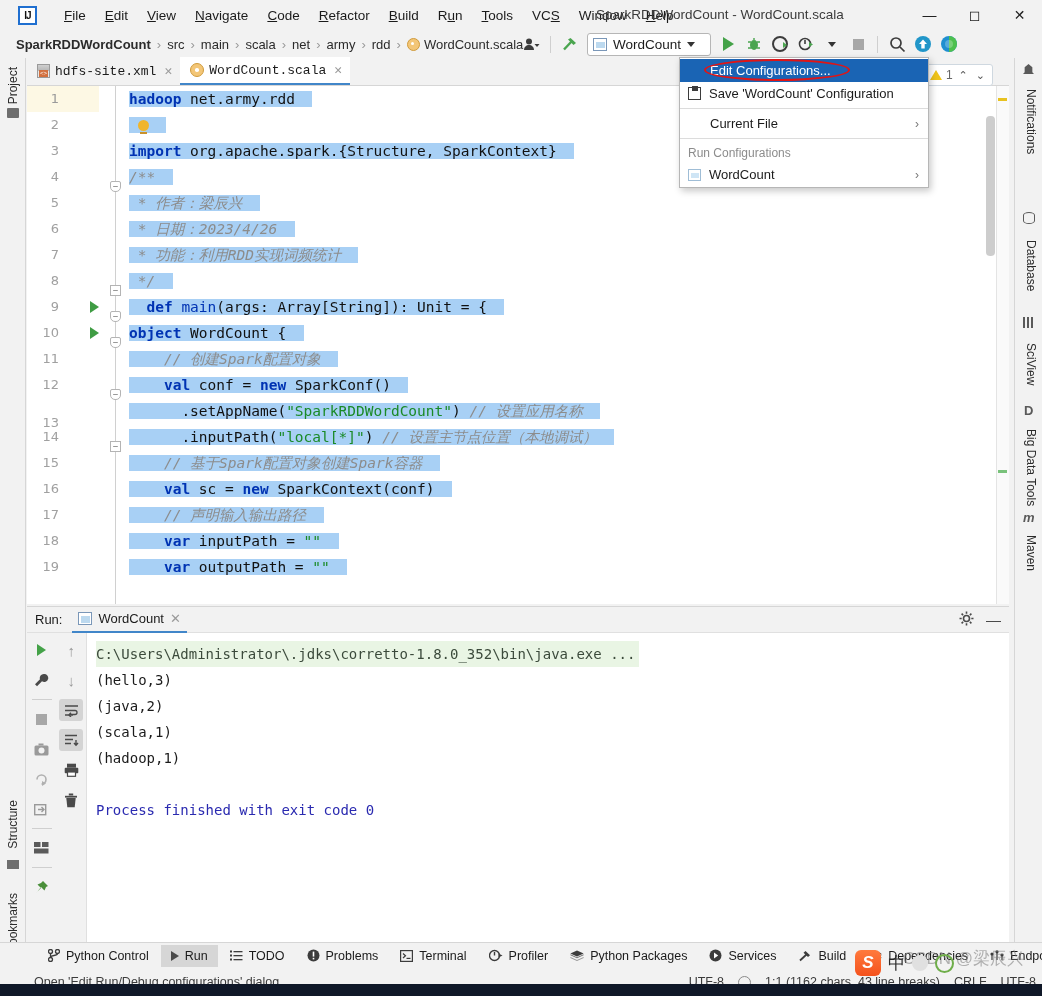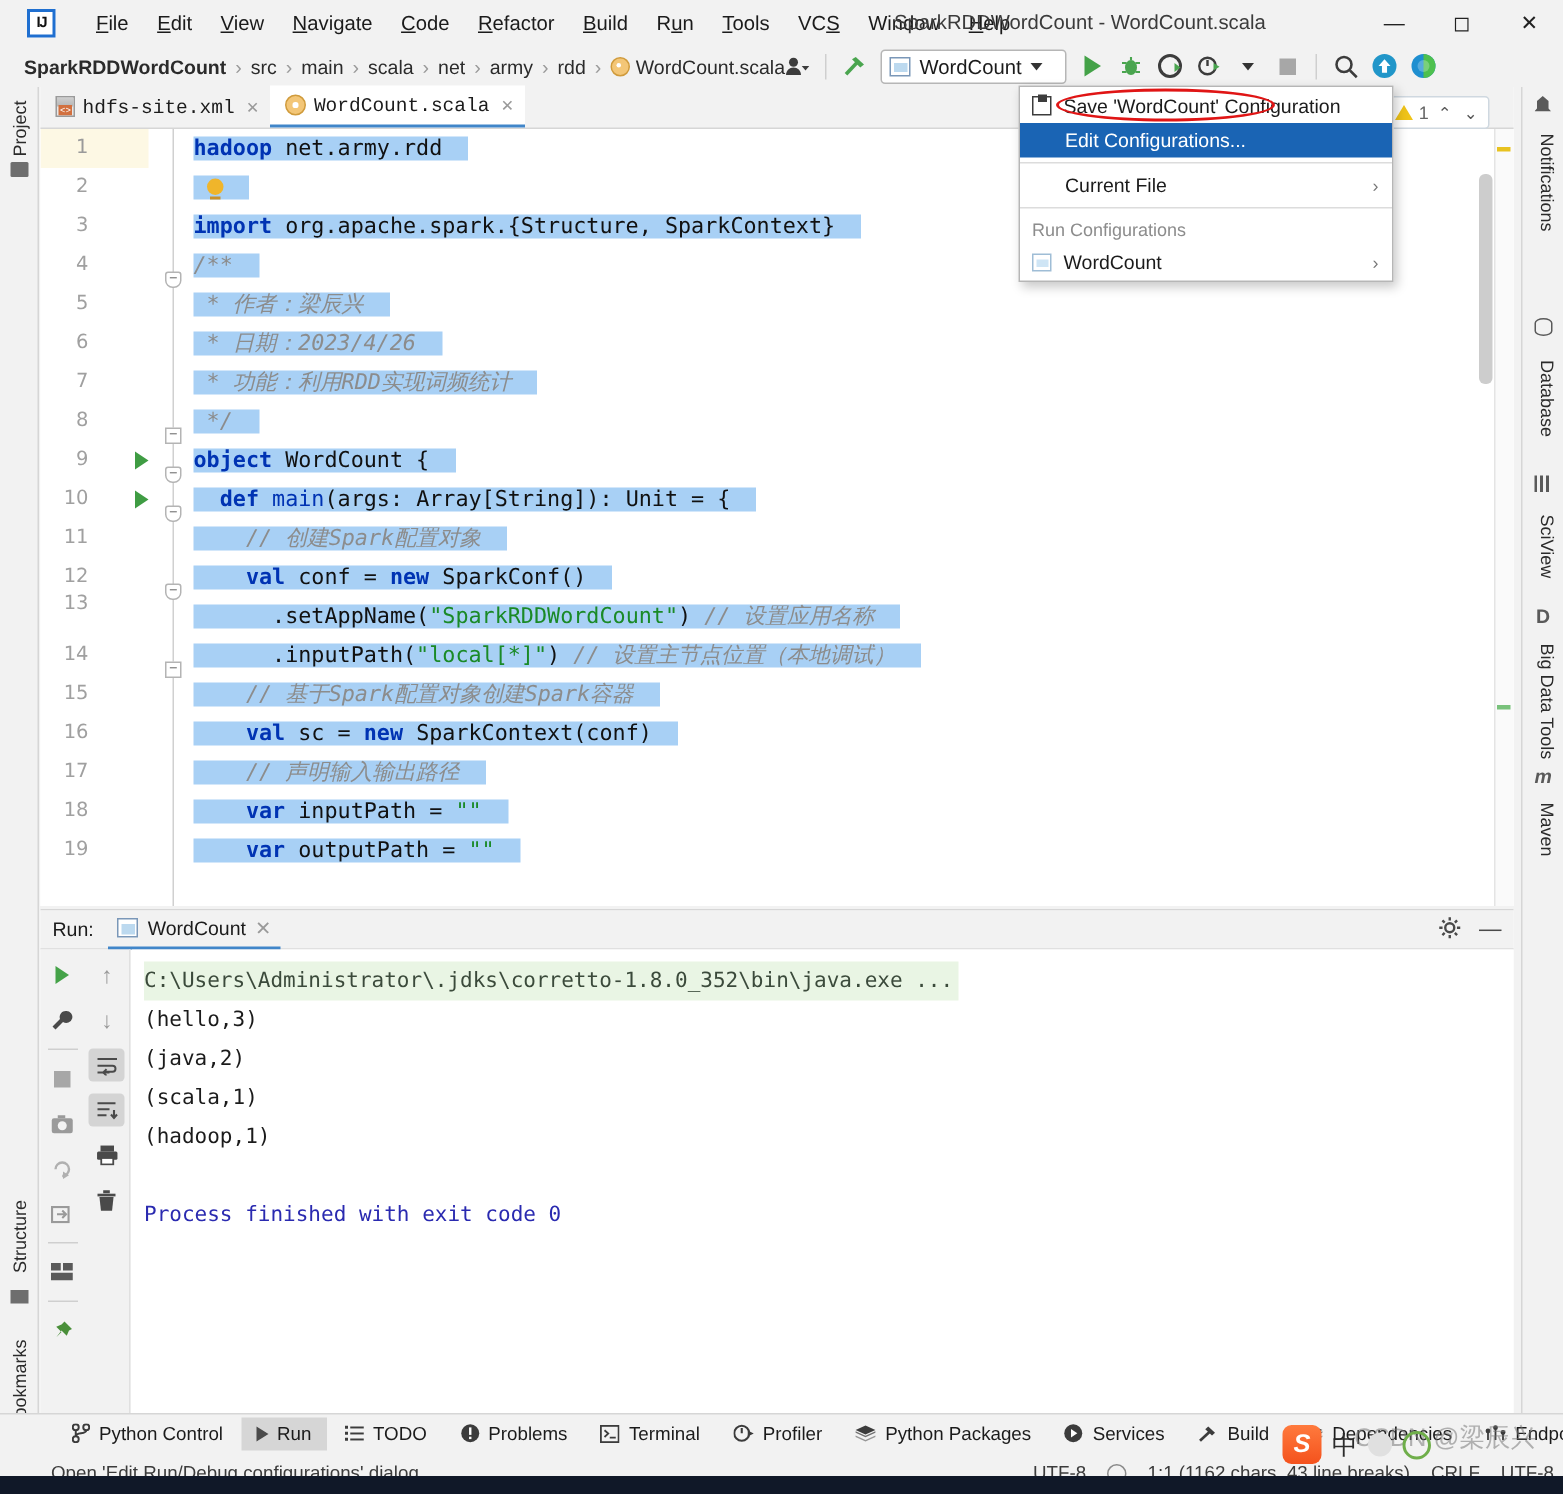--- a/index.html
+++ b/index.html
@@ -528,40 +528,40 @@
           <div class="gline" style="top: 52px;">3</div>
           <div class="gline" style="top: 78px;">4</div>
           <div class="gline" style="top: 104px;">5</div>
           <div class="gline" style="top: 130px;">6</div>
           <div class="gline" style="top: 156px;">7</div>
           <div class="gline" style="top: 182px;">8</div>
           <div class="gline" style="top: 208px;">9</div>
           <div class="gline" style="top: 234px;">10</div>
           <div class="gline" style="top: 260px;">11</div>
           <div class="gline" style="top: 286px;">12</div>
-          <div class="gline" style="top: 304px;">13</div>
+          <div class="gline" style="top: 324px;">13</div>
           <div class="gline" style="top: 338px;">14</div>
           <div class="gline" style="top: 364px;">15</div>
           <div class="gline" style="top: 390px;">16</div>
           <div class="gline" style="top: 416px;">17</div>
           <div class="gline" style="top: 442px;">18</div>
           <div class="gline" style="top: 468px;">19</div>
         </div>
       <div class="foldline"></div>
       <div class="code-lines" id="codelines">
           <div class="cline"><span class="sel"><span class="kw">hadoop </span><span class="plain">net.army.rdd</span>  </span></div>
           <div class="cline"><span class="sel"> <span class="bulb"></span>  </span></div>
           <div class="cline"><span class="sel"><span class="kw">import </span><span class="plain">org.apache.spark.{Structure, SparkContext}</span>  </span></div>
           <div class="cline"><span class="sel"><span class="cmt">/**</span>  </span></div>
           <div class="cline"><span class="sel"><span class="cmt"> * 作者：梁辰兴</span>  </span></div>
           <div class="cline"><span class="sel"><span class="cmt"> * 日期：2023/4/26</span>  </span></div>
           <div class="cline"><span class="sel"><span class="cmt"> * 功能：利用RDD实现词频统计</span>  </span></div>
           <div class="cline"><span class="sel"><span class="cmt"> */</span>  </span></div>
+          <div class="cline"><span class="sel"><span class="plain">  </span><span class="kw">def </span><span class="kw2">main</span><span class="plain">(args: Array[String]): Unit = {</span>  </span></div>
           <div class="cline"><span class="sel"><span class="kw">object </span><span class="plain">WordCount {</span>  </span></div>
-          <div class="cline"><span class="sel"><span class="plain">  </span><span class="kw">def </span><span class="kw2">main</span><span class="plain">(args: Array[String]): Unit = {</span>  </span></div>
           <div class="cline"><span class="sel"><span class="cmt">    // 创建Spark配置对象</span>  </span></div>
           <div class="cline"><span class="sel"><span class="plain">    </span><span class="kw">val </span><span class="plain">conf = </span><span class="kw">new </span><span class="plain">SparkConf()</span>  </span></div>
           <div class="cline"><span class="sel"><span class="plain">      .setAppName(</span><span class="str">"SparkRDDWordCount"</span><span class="plain">) </span><span class="cmt">// 设置应用名称</span>  </span></div>
           <div class="cline"><span class="sel"><span class="plain">      .inputPath(</span><span class="str">"local[*]"</span><span class="plain">) </span><span class="cmt">// 设置主节点位置（本地调试）</span>  </span></div>
           <div class="cline"><span class="sel"><span class="cmt">    // 基于Spark配置对象创建Spark容器</span>  </span></div>
           <div class="cline"><span class="sel"><span class="plain">    </span><span class="kw">val </span><span class="plain">sc = </span><span class="kw">new </span><span class="plain">SparkContext(conf)</span>  </span></div>
           <div class="cline"><span class="sel"><span class="cmt">    // 声明输入输出路径</span>  </span></div>
           <div class="cline"><span class="sel"><span class="plain">    </span><span class="kw">var </span><span class="plain">inputPath = </span><span class="str">""</span>  </span></div>
           <div class="cline"><span class="sel"><span class="plain">    </span><span class="kw">var </span><span class="plain">outputPath = </span><span class="str">""</span>  </span></div>
         </div>
@@ -812,26 +812,26 @@
   <div class="sogou">
     <span class="sg-logo">S</span>
     <span class="sg-txt">中</span>
     <span class="sg-dot"></span>
     <span class="sg-face"></span>
   </div>
   <div class="wm">CSDN @梁辰兴</div>
   <div class="taskbar"></div>
 
   <div class="dropdown">
+    <div class="dd-item sel">
+      <span class="dd-label">Edit Configurations...</span>
+    </div>
     <div class="dd-item">
       <span class="save-ic"></span>
       <span class="dd-label withicon">Save 'WordCount' Configuration</span>
-    </div>
-    <div class="dd-item sel">
-      <span class="dd-label">Edit Configurations...</span>
     </div>
     <div class="dd-sep"></div>
     <div class="dd-item">
       <span class="dd-label">Current File</span>
       <span class="dd-arrow">›</span>
     </div>
     <div class="dd-sep"></div>
     <div class="dd-section">Run Configurations</div>
     <div class="dd-item">
       <span class="cfg-ic"></span>

